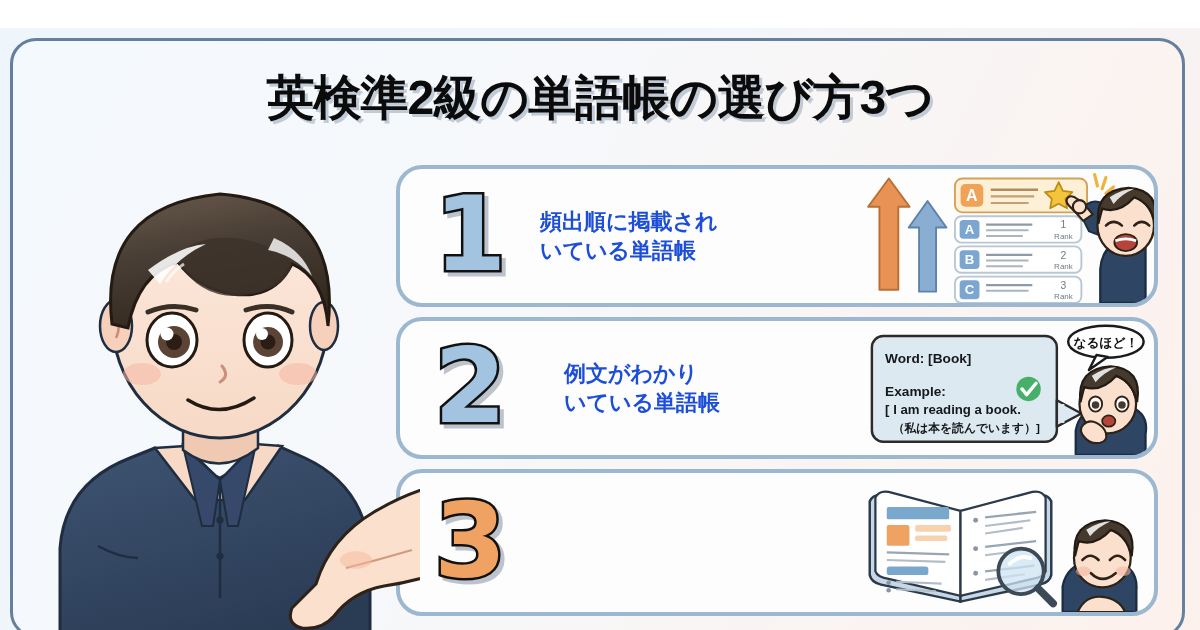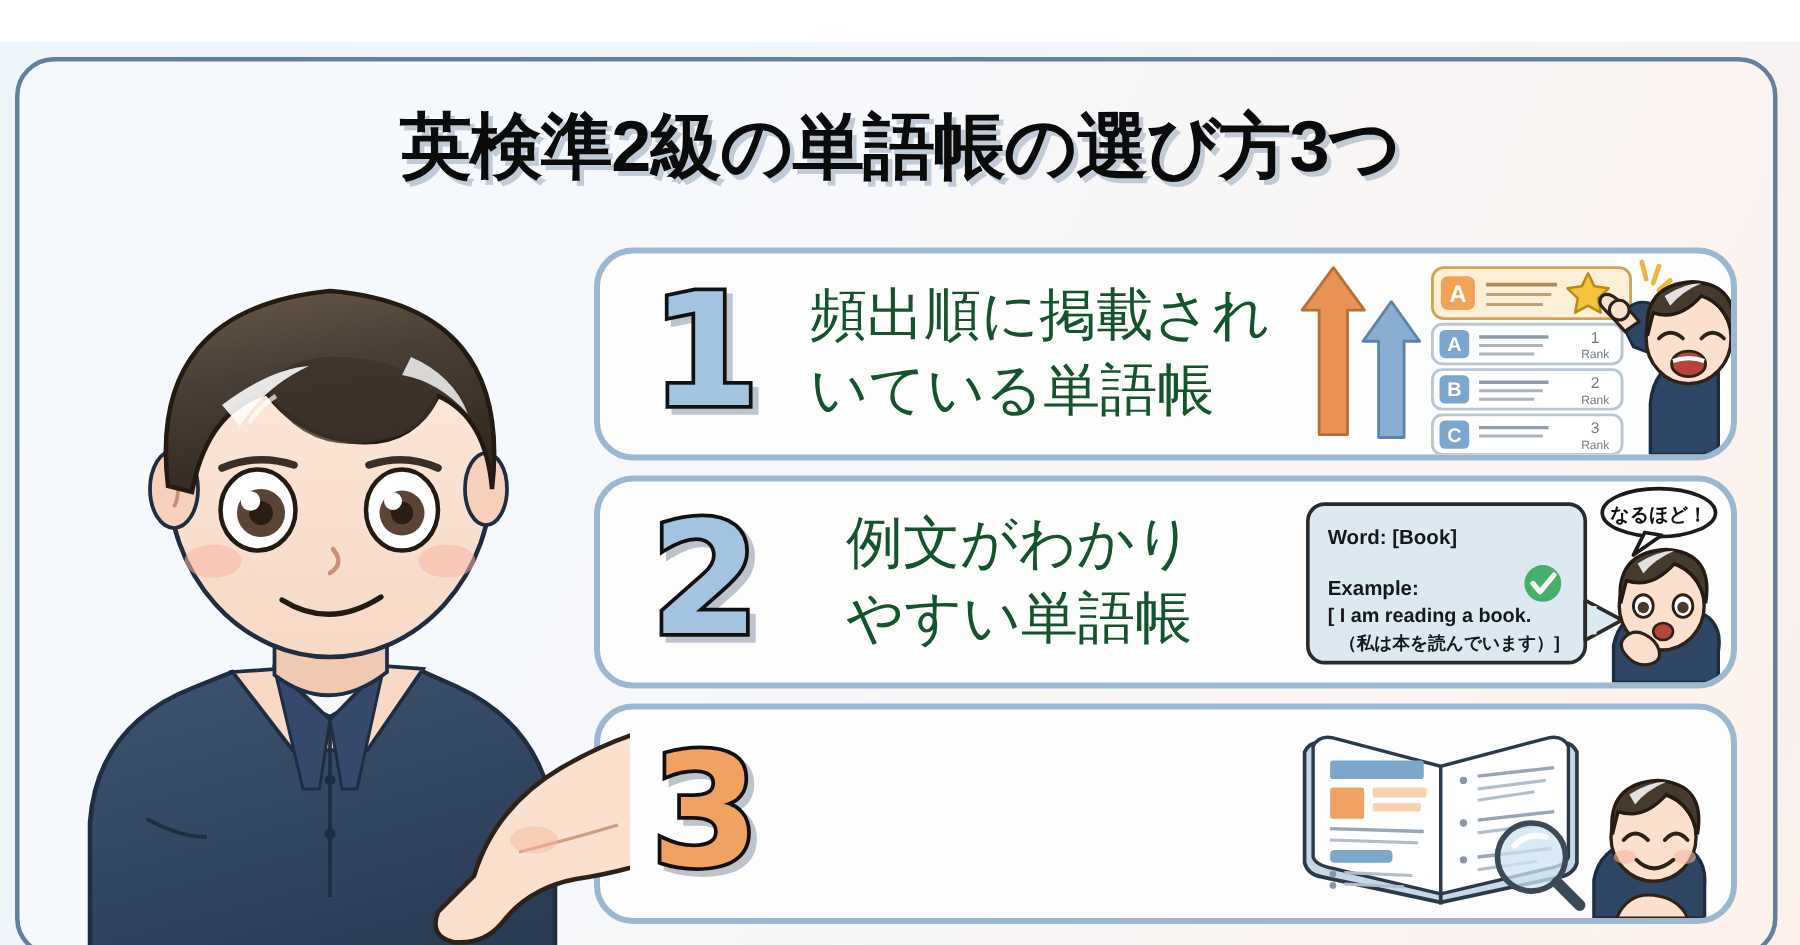--- a/index.html
+++ b/index.html
@@ -82,24 +82,24 @@
     filter: drop-shadow(4px 4px 0 rgba(110,125,145,.45));
   }
   #num-1, #num-2 { color: #a3c4e0; }
   #num-3 { color: #f0a263; }
 
   .card-text {
     position: absolute;
     left: 140px;
     top: 50%;
     transform: translateY(-50%);
-    font-size: 38px;
-    font-weight: 400;
+    font-size: 22px;
+    font-weight: 700;
     line-height: 1.32;
-    color: #14532d;
+    color: #1d4ed8;
     letter-spacing: 0px;
     white-space: pre-line;
     width: 380px;
   }
   #text-2, #text-3 { left: 164px; }
 
   .card-art {
     position: absolute;
     right: 0; top: 0;
     height: 100%;
@@ -269,21 +269,21 @@
         <path d="M288 60 q8 -8 16 0" stroke="#2e2218" stroke-width="2.6" fill="none" stroke-linecap="round"></path>
         <ellipse cx="279" cy="78" rx="12" ry="9" fill="#b5443b" stroke="#2e2218" stroke-width="2"></ellipse>
         <path d="M268 76 q11 -4 22 0" stroke="#fff" stroke-width="3" fill="none"></path>
       </g>
     </svg>
   </div>
 
   <div class="card" id="card-2">
     <div class="card-num" id="num-2">2</div>
     <div class="card-text" id="text-2">例文がわかり
-やすい単語帳</div>
+いている単語帳</div>
 
     <svg class="card-art" viewBox="0 0 300 142">
 
       <g>
         <rect x="10" y="16" width="196" height="112" rx="12" fill="#dde9f0" stroke="#2b2b2b" stroke-width="2.6"></rect>
         <path d="M206 84 L232 98 L206 112 Z" fill="#dde9f0" stroke="#2b2b2b" stroke-width="2.6" stroke-linejoin="round"></path>
         <rect x="208" y="88" width="6" height="20" fill="#dde9f0"></rect>
         <text x="24" y="44" font-family="'Liberation Sans',sans-serif" font-size="14.5" font-weight="700" fill="#15181c">Word: [Book]</text>
         <text x="24" y="80" font-family="'Liberation Sans',sans-serif" font-size="14.5" font-weight="700" fill="#15181c">Example:</text>
         <text x="24" y="99" font-family="'Liberation Sans',sans-serif" font-size="14" font-weight="700" fill="#15181c">[ I am reading a book.</text>

